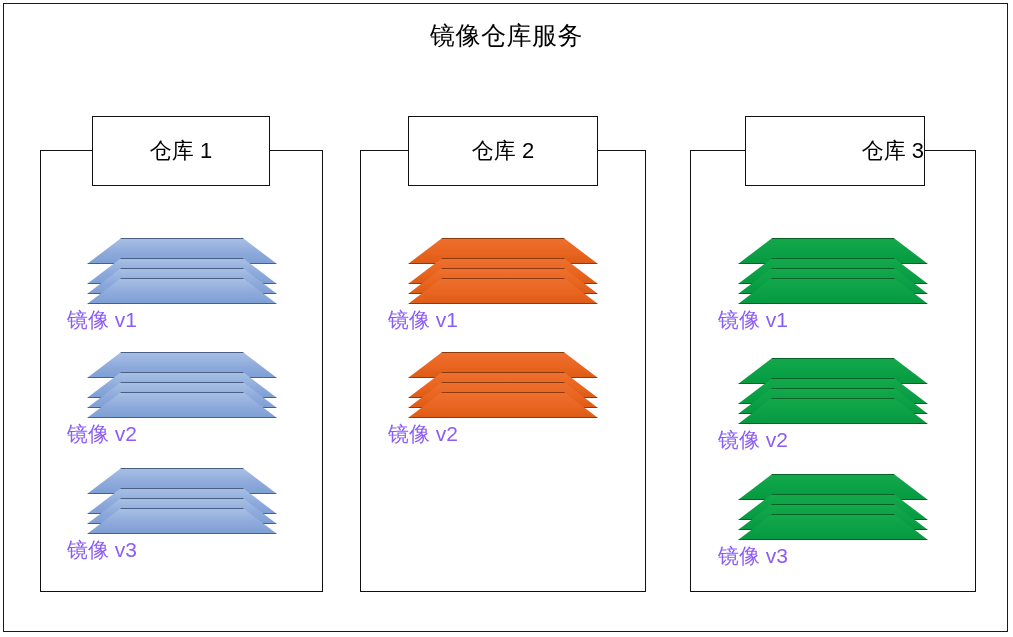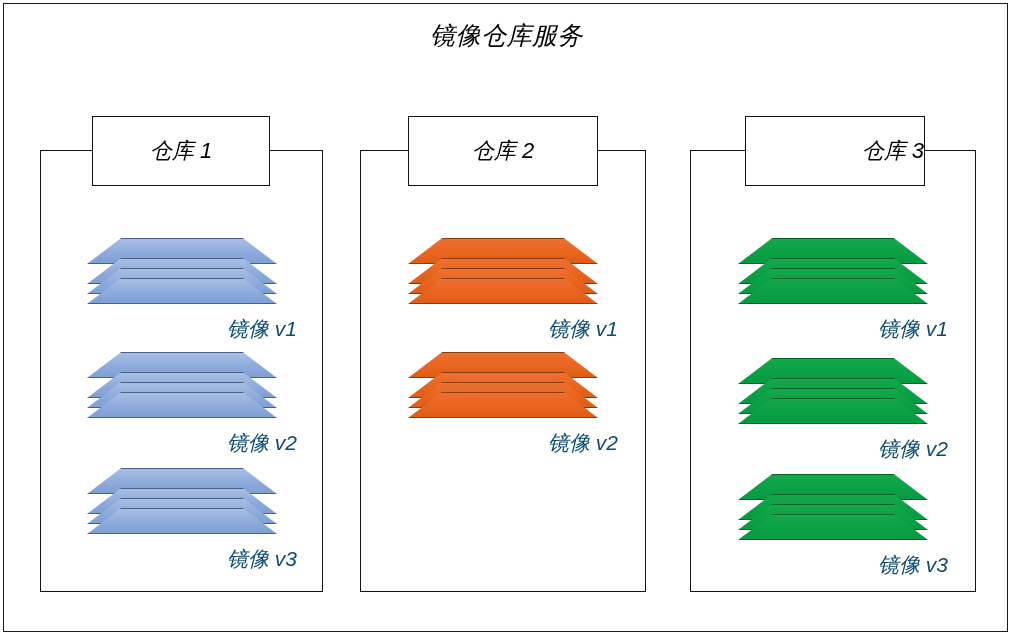--- a/index.html
+++ b/index.html
@@ -11,21 +11,20 @@
     font-family: "Liberation Sans", "DejaVu Sans", sans-serif;
     -webkit-font-smoothing: antialiased;
   }
 
   #canvas {
     position: relative;
     width: 1013px;
     height: 637px;
     background: #ffffff;
     overflow: hidden;
-    font-style: italic;
   }
 
   
   .service-frame {
     position: absolute;
     left: 3px;
     top: 3px;
     width: 1005px;
     height: 629px;
     border: 1.6px solid #1a1a1a;
@@ -124,24 +123,24 @@
     box-sizing: border-box;
   }
   
   .c-green .layer {
     background: linear-gradient(180deg, #13a84a 0%, #0aa045 60%, #079a40 100%);
     border: 1px solid #05632a;
     box-sizing: border-box;
   }
 
   .image-caption {
-    margin-top: 21px;
-    text-align: right;
+    margin-top: 12px;
+    text-align: left;
     font-size: 21px;
-    color: #0c4a6e;
+    color: #8b5cf6;
     white-space: nowrap;
   }
 </style>
 </head>
 <body>
 
 <div id="canvas">
 
   <div class="service-frame"></div>
 

